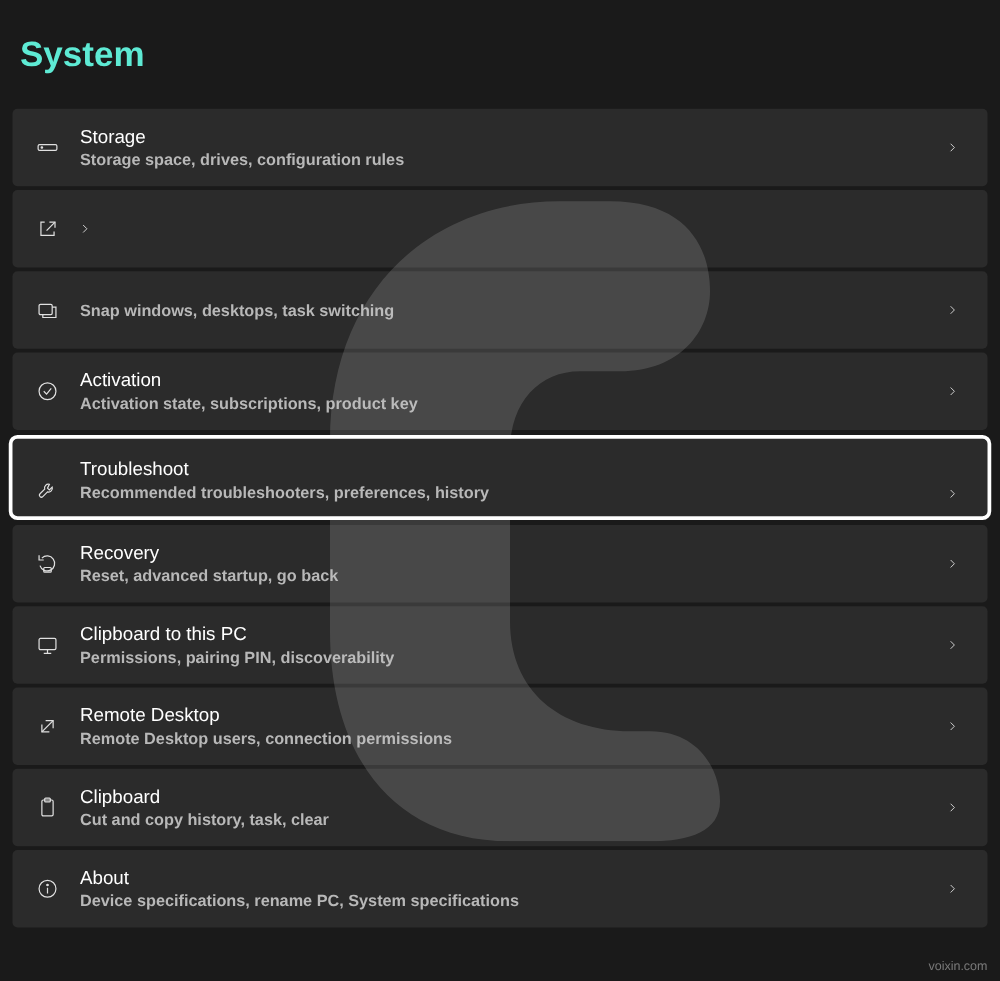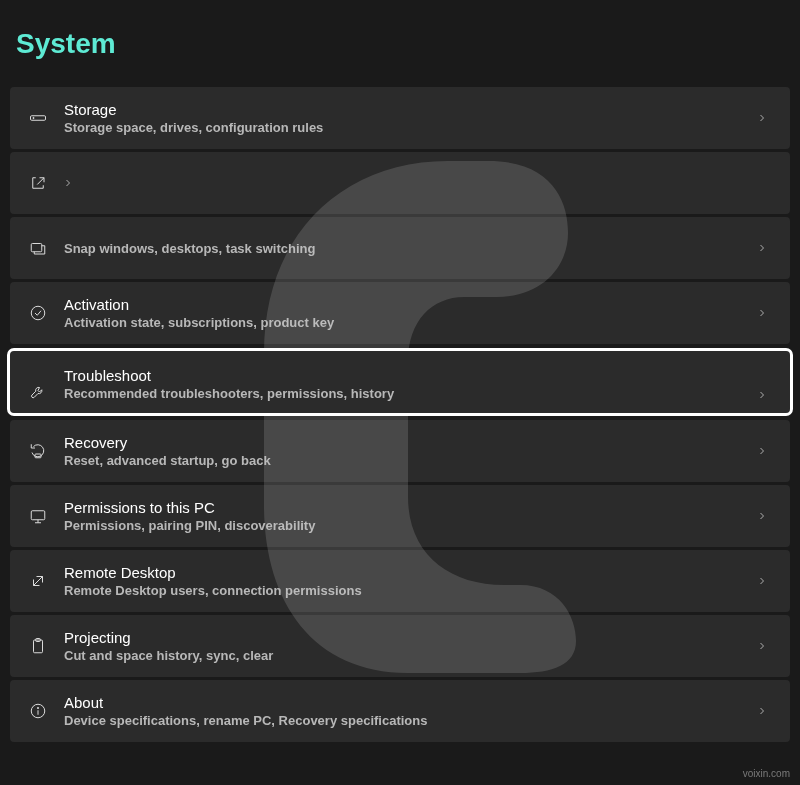--- a/index.html
+++ b/index.html
@@ -195,21 +195,21 @@
   </div>
 
   <div class="settings-item highlighted">
     <div class="icon-slot">
       <svg viewBox="0 0 24 24">
           <path d="M14 6 a4 4 0 0 0 -5 5 l-5 5 a2 2 0 0 0 3 3 l5 -5 a4 4 0 0 0 5 -5 l-3 3 l-2 -2 z"></path>
         </svg>
     </div>
     <div class="text-slot">
       <div class="item-title">Troubleshoot</div>
-      <div class="item-subtitle">Recommended troubleshooters, permissions, history</div>
+      <div class="item-subtitle">Recommended troubleshooters, preferences, history</div>
     </div>
     <div class="chevron-slot">
       <svg viewBox="0 0 24 24">
           <polyline points="9 6 15 12 9 18"></polyline>
         </svg>
     </div>
   </div>
 
   <div class="settings-item">
     <div class="icon-slot">
@@ -232,21 +232,21 @@
 
   <div class="settings-item">
     <div class="icon-slot">
       <svg viewBox="0 0 24 24">
           <rect x="3" y="5" width="18" height="12" rx="1.5"></rect>
           <line x1="8" y1="21" x2="16" y2="21"></line>
           <line x1="12" y1="17" x2="12" y2="21"></line>
         </svg>
     </div>
     <div class="text-slot">
-      <div class="item-title">Permissions to this PC</div>
+      <div class="item-title">Clipboard to this PC</div>
       <div class="item-subtitle">Permissions, pairing PIN, discoverability</div>
     </div>
     <div class="chevron-slot">
       <svg viewBox="0 0 24 24">
           <polyline points="9 6 15 12 9 18"></polyline>
         </svg>
     </div>
   </div>
 
   <div class="settings-item">
@@ -269,41 +269,41 @@
   </div>
 
   <div class="settings-item">
     <div class="icon-slot">
       <svg viewBox="0 0 24 24">
           <rect x="6" y="4" width="12" height="17" rx="1.5"></rect>
           <rect x="9" y="2" width="6" height="4" rx="1"></rect>
         </svg>
     </div>
     <div class="text-slot">
-      <div class="item-title">Projecting</div>
-      <div class="item-subtitle">Cut and space history, sync, clear</div>
+      <div class="item-title">Clipboard</div>
+      <div class="item-subtitle">Cut and copy history, task, clear</div>
     </div>
     <div class="chevron-slot">
       <svg viewBox="0 0 24 24">
           <polyline points="9 6 15 12 9 18"></polyline>
         </svg>
     </div>
   </div>
 
   <div class="settings-item">
     <div class="icon-slot">
       <svg viewBox="0 0 24 24">
           <circle cx="12" cy="12" r="9"></circle>
           <line x1="12" y1="11" x2="12" y2="17"></line>
           <circle cx="12" cy="8" r="0.8" fill="#e0e0e0"></circle>
         </svg>
     </div>
     <div class="text-slot">
       <div class="item-title">About</div>
-      <div class="item-subtitle">Device specifications, rename PC, Recovery specifications</div>
+      <div class="item-subtitle">Device specifications, rename PC, System specifications</div>
     </div>
     <div class="chevron-slot">
       <svg viewBox="0 0 24 24">
           <polyline points="9 6 15 12 9 18"></polyline>
         </svg>
     </div>
   </div>
 
 </div>
 

